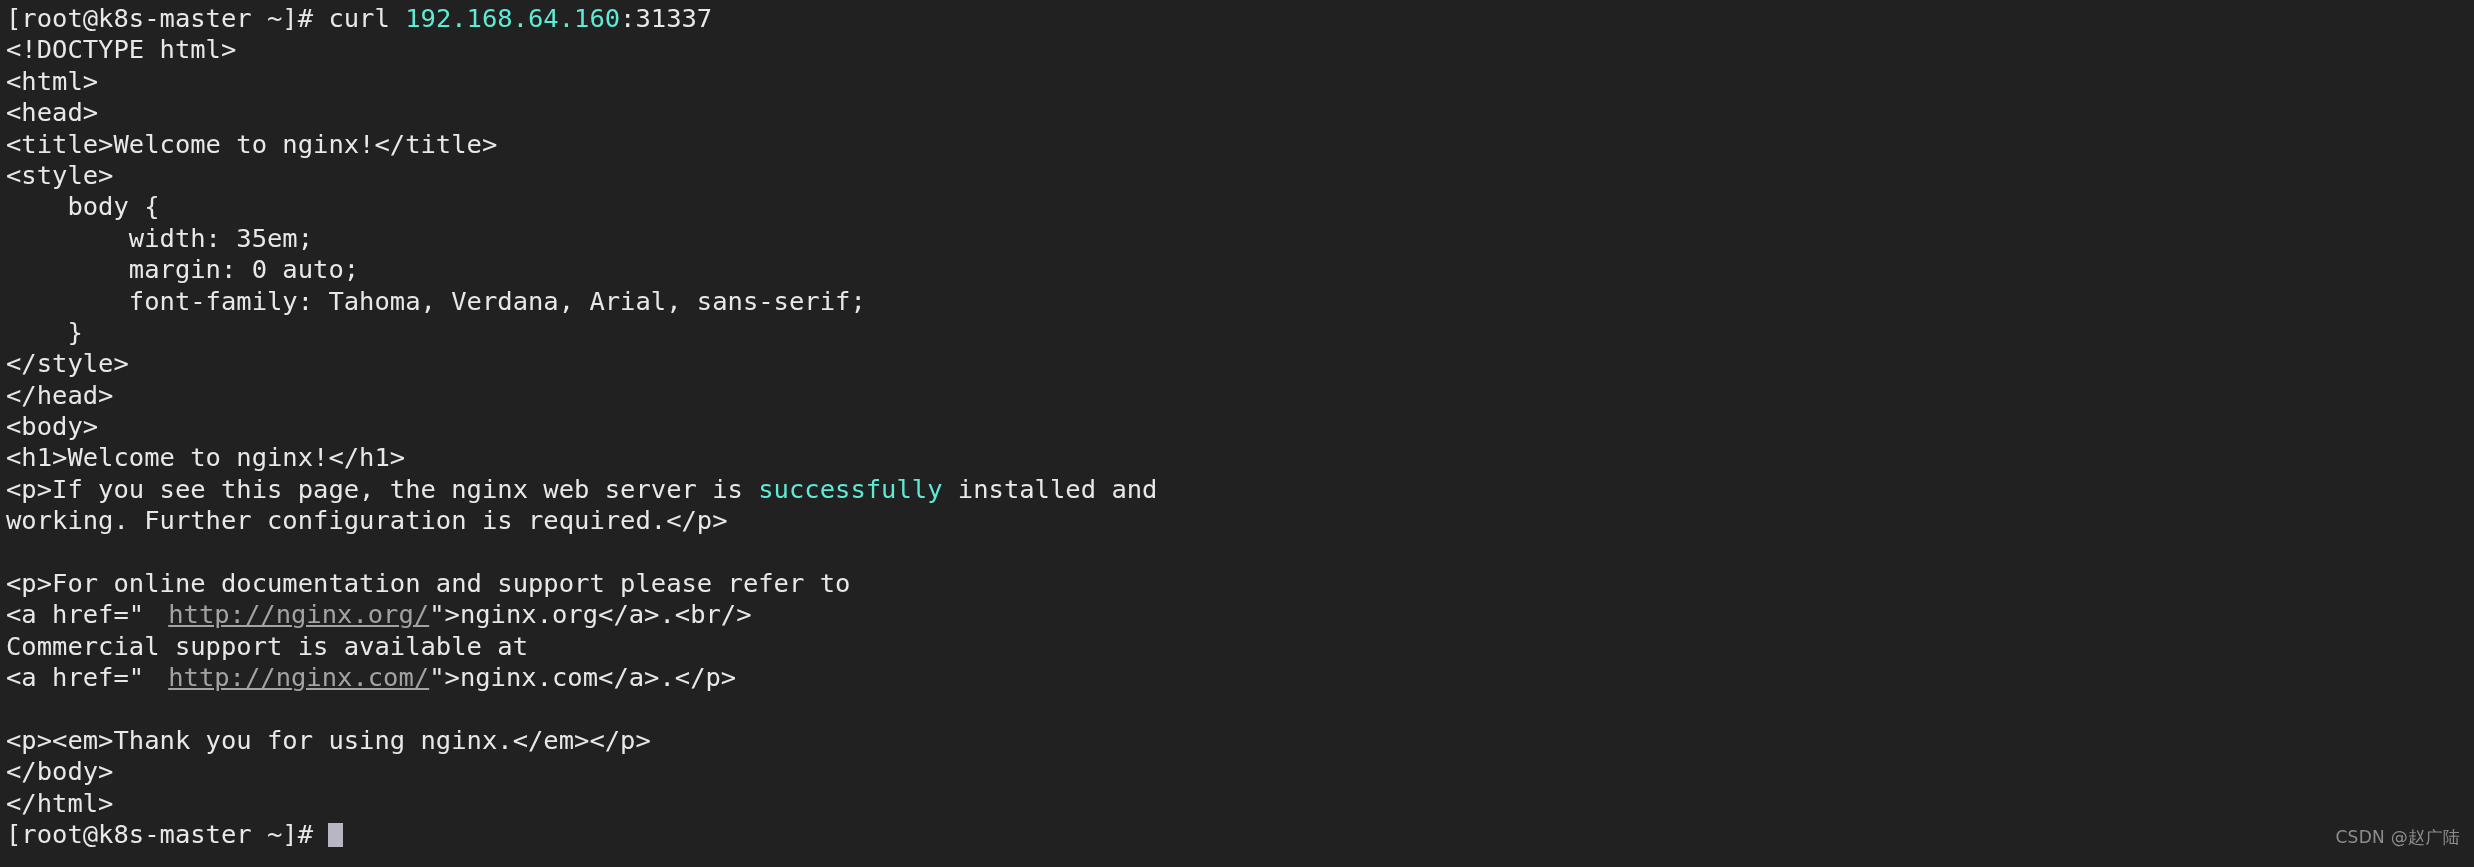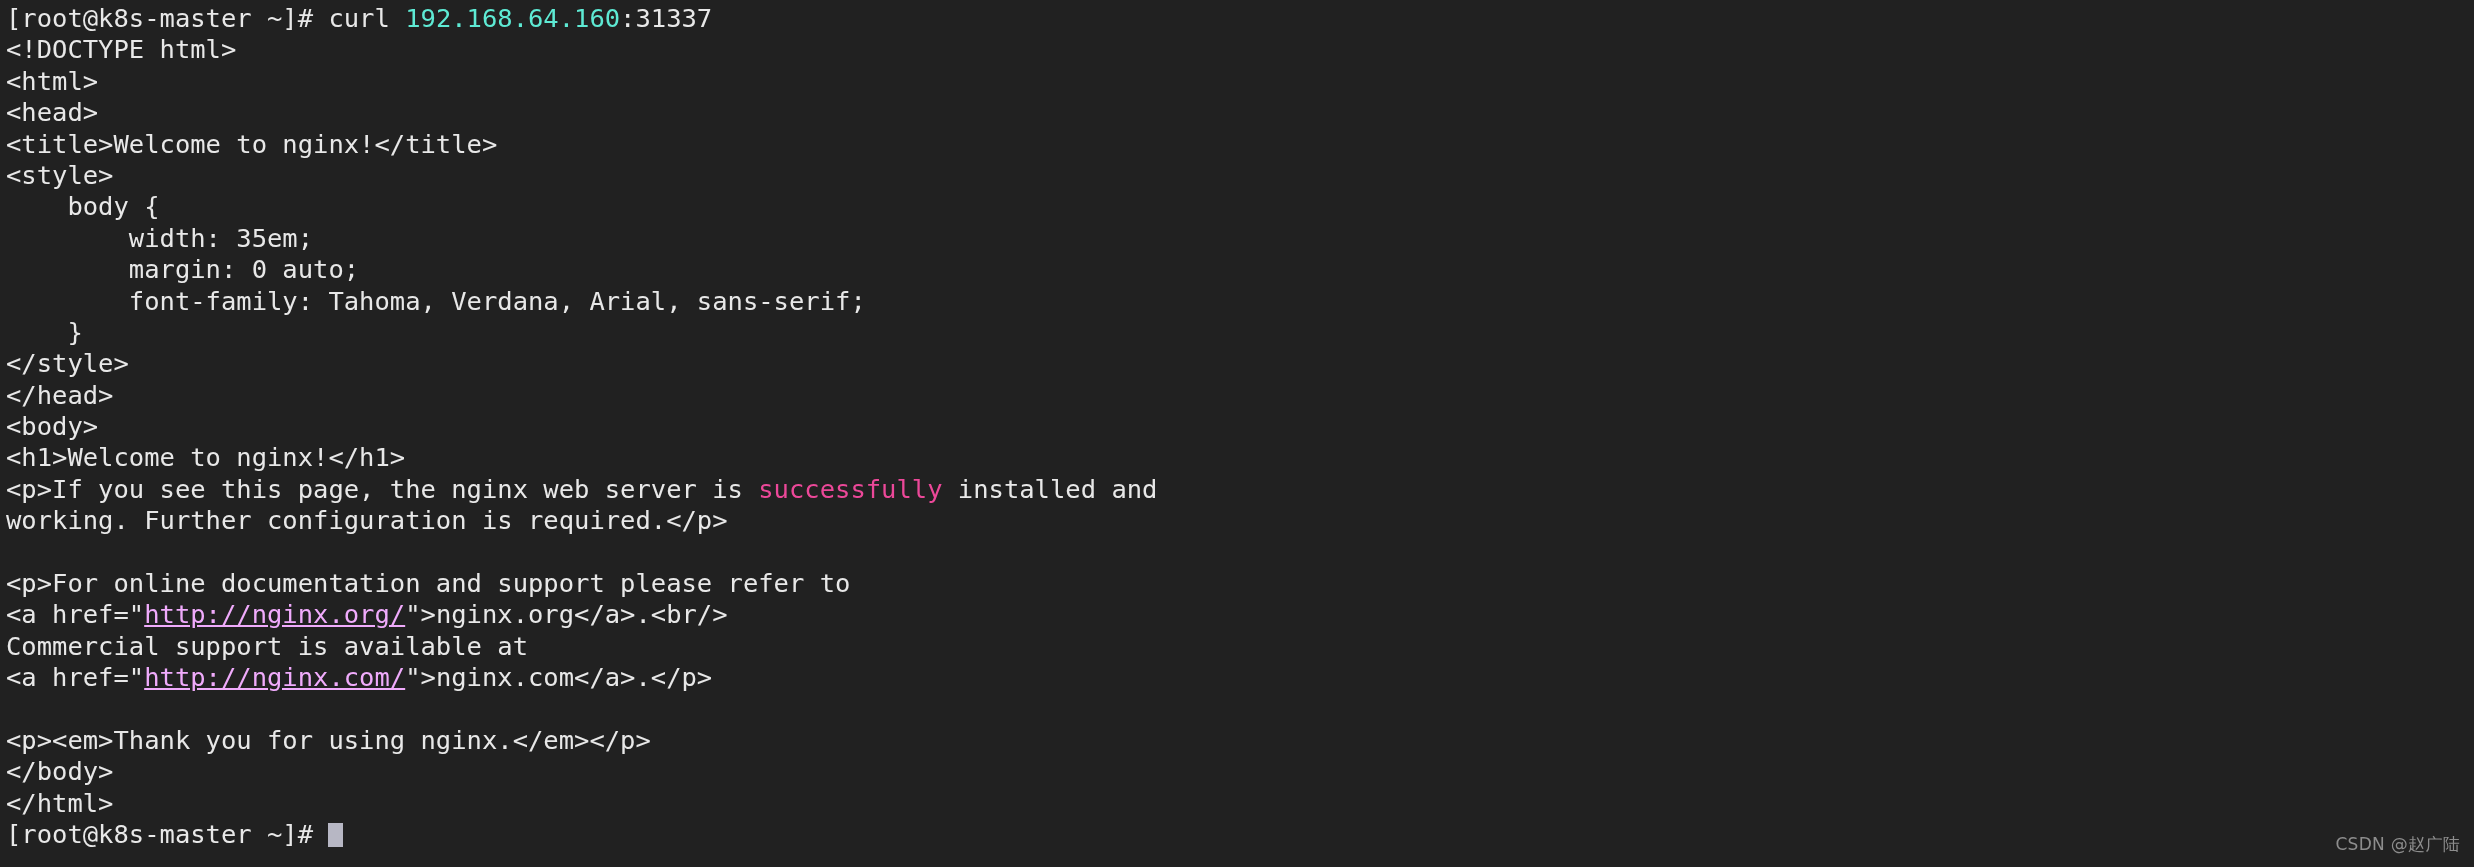--- a/index.html
+++ b/index.html
@@ -27,33 +27,33 @@
   .line {
     height: 31.4px;
     white-space: pre;
   }
   .line.blank {
     height: 31.4px;
   }
   .seg { white-space: pre; text-align: center; }
   .c-default { color: #e8e8e8; }
   .c-magenta { color: #5eead4; }
-  .c-green   { color: #ec4899; }
-  .c-link    { color: #f0abfc; text-decoration: underline; text-underline-offset: 2px; }
+  .c-green   { color: #5eead4; }
+  .c-link    { color: #a3a3a3; text-decoration: underline; text-underline-offset: 2px; margin-left: 24px; }
   .cursor {
     display: inline-block;
     width: 15px;
     height: 24px;
     background: #b7b7c4;
     vertical-align: -4px;
   }
   #watermark {
     position: absolute;
     right: 14px;
-    bottom: 7px;
+    bottom: 14px;
     font-family: "DejaVu Sans", "Liberation Sans", sans-serif;
     font-size: 17px;
     color: #8d8d8d;
     letter-spacing: 0.3px;
     white-space: pre;
   }
 </style>
 </head>
 <body>
 

